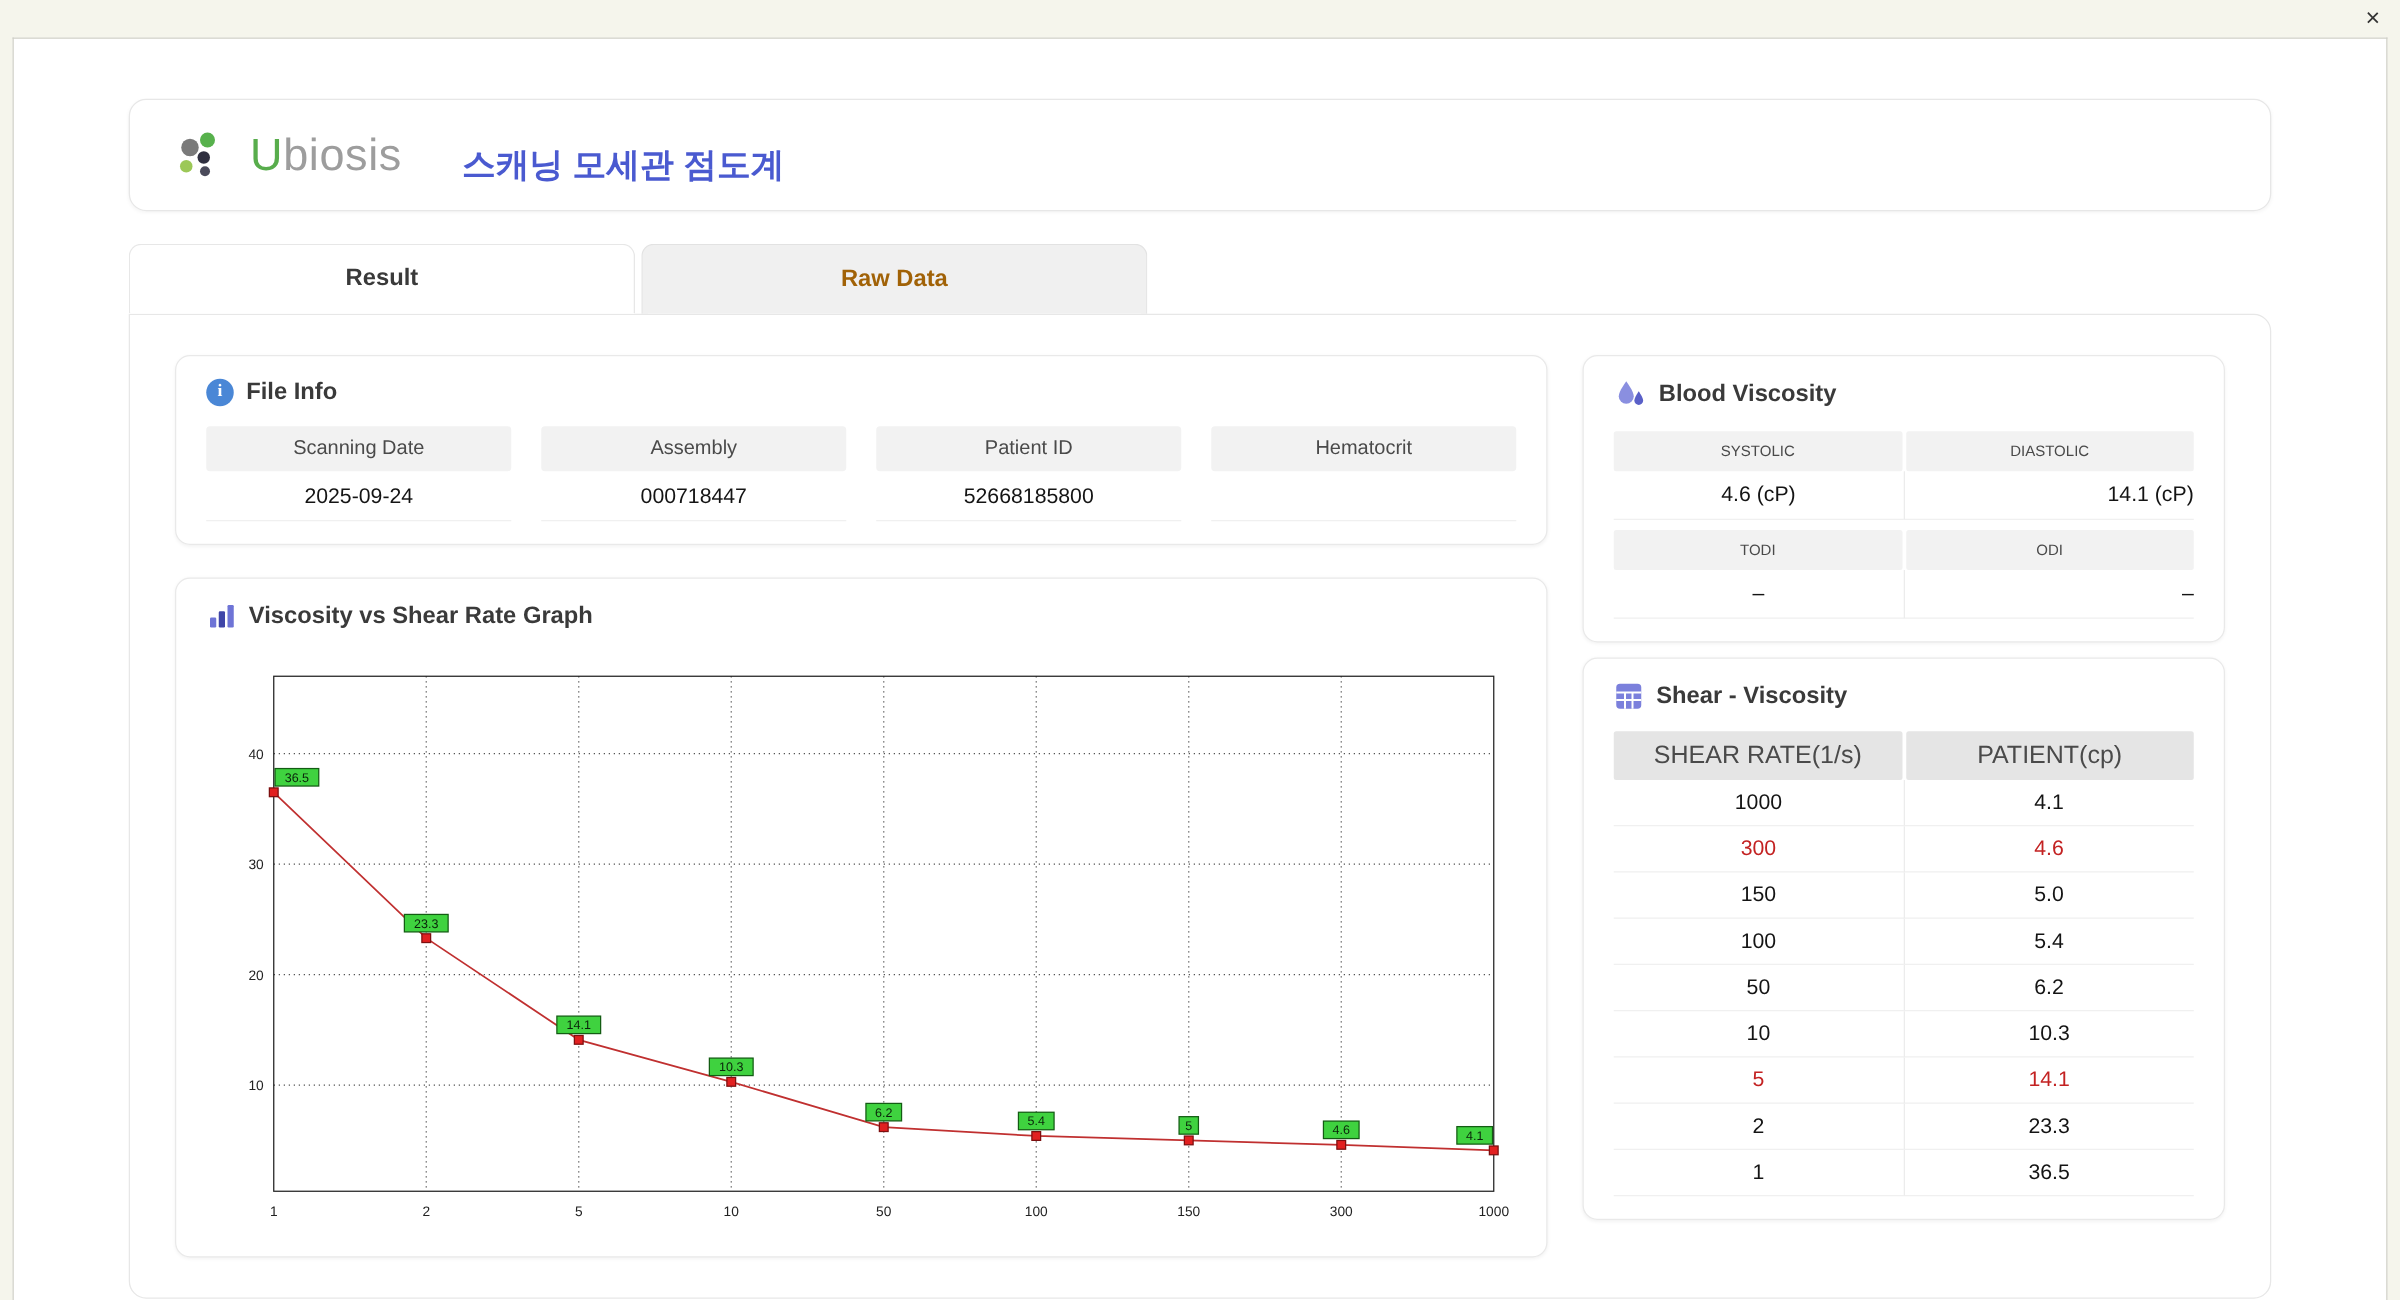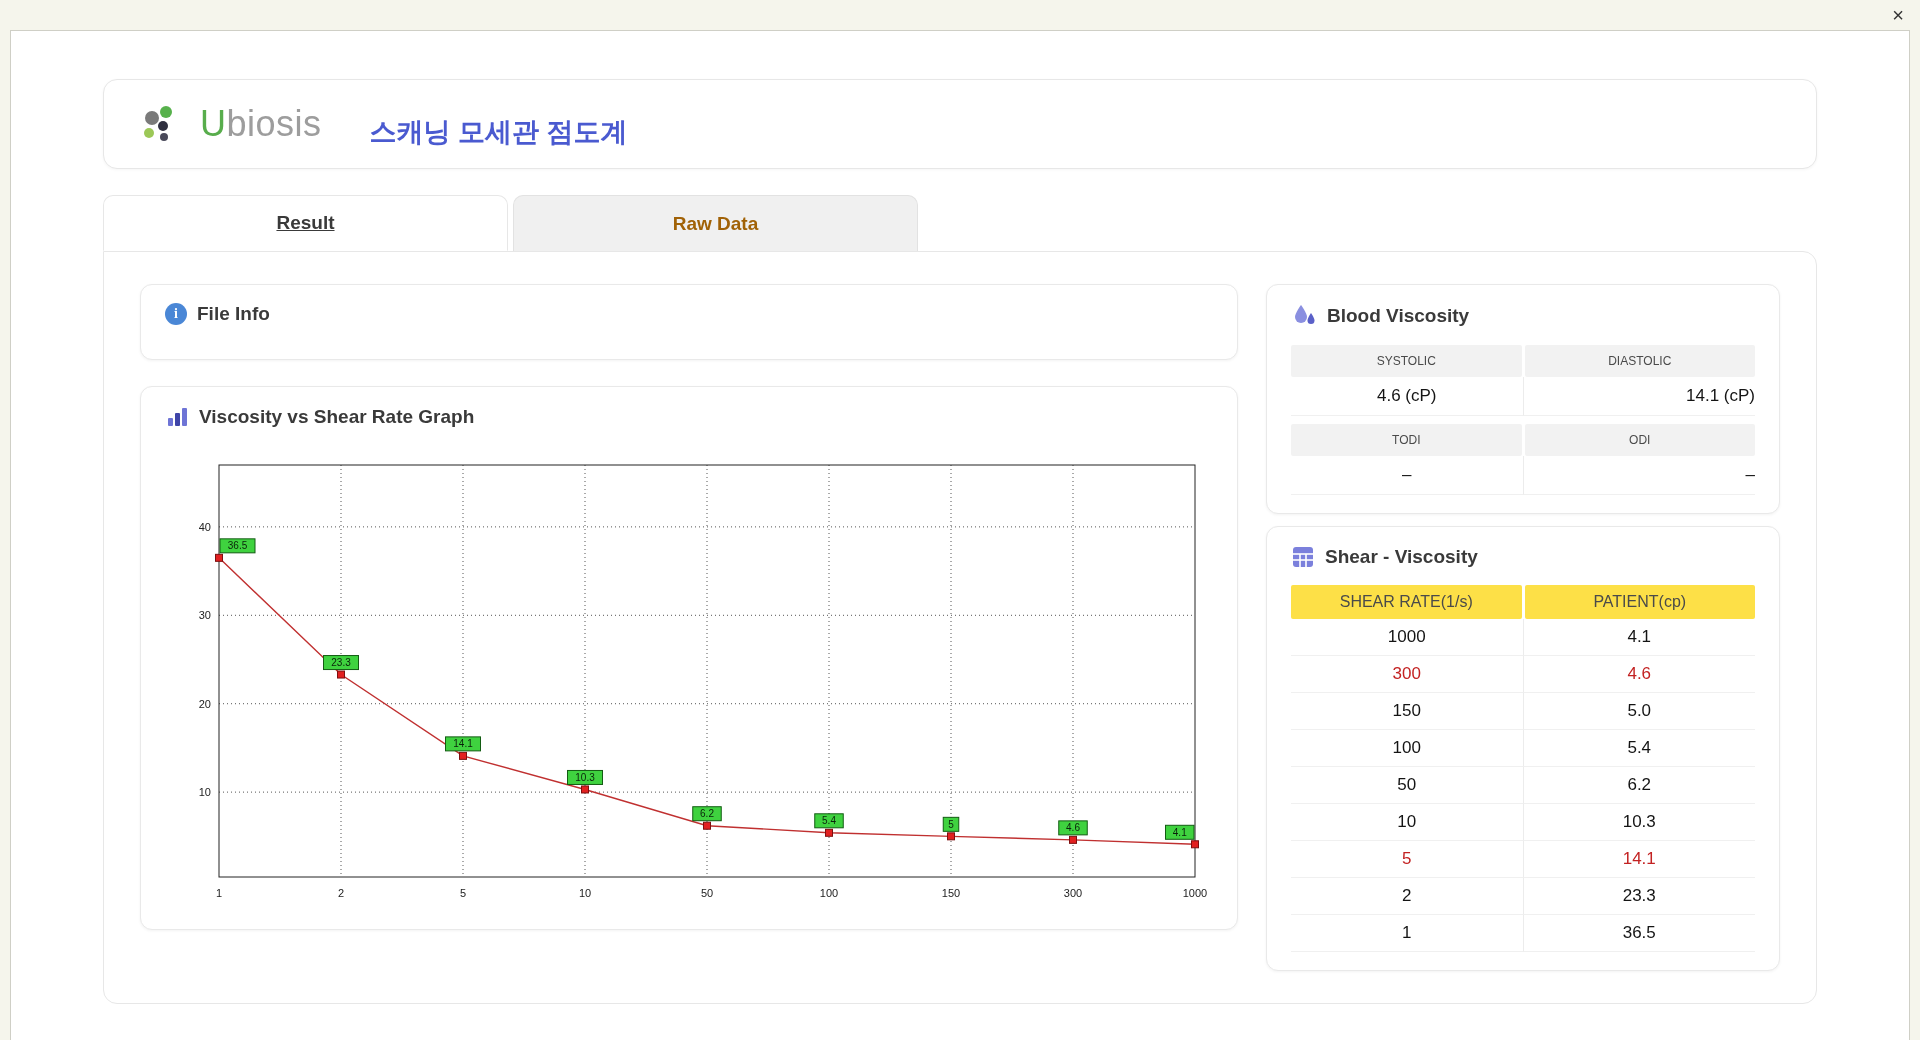--- a/index.html
+++ b/index.html
@@ -30,21 +30,21 @@
   .logo-u { color:#58ad4c; }
   .page-title { font-size:27px; font-weight:bold; color:#4a5ad0;margin-top:16px; }
 
   
   .tabs { display:flex; margin-top:26px; position:relative; z-index:2; gap:5px; }
   .tab {
     width:405px; height:56px; display:flex; align-items:center; justify-content:center;
     font-size:19px; font-weight:bold; cursor:pointer;
     border-top-left-radius:10px; border-top-right-radius:10px;
   }
-  .tab.active { background:#fff; border:1px solid #e7e7e7; border-bottom:1px solid #fff; margin-bottom:-1px; color:#3a3a3a;text-decoration:underline; }
+  .tab.active { background:#fff; border:1px solid #e7e7e7; border-bottom:1px solid #fff; margin-bottom:-1px; color:#3a3a3a; }
   .tab.inactive { background:#f0f0f0; border:1px solid #e2e2e2; border-bottom:none; color:#a16207; }
 
   
   .panel {
     border:1px solid #e7e7e7; border-radius:0 14px 14px 14px;
     padding:32px 36px; display:flex; gap:28px; background:#fff;
   }
   .col-left { flex:1; display:flex; flex-direction:column; gap:26px; }
   .col-right { width:545px; display:flex; flex-direction:column; gap:12px; }
 
@@ -73,21 +73,21 @@
   .bv-cell { flex:1; text-align:center; padding:9px 0; }
   .bv-row.hdr .bv-cell { background:#f2f2f2; color:#4a4a4a; font-size:12px; border-radius:2px; }
   .bv-row.val .bv-cell { font-size:17px; color:#141414; border-bottom:1px solid #f0f0f0; }
   .bv-row.val .bv-cell + .bv-cell { border-left:1px solid #ececec;text-align:right; }
   .bv-group2 { margin-top:8px; }
 
   
   .sv-row { display:flex; }
   .sv-row.hdr { gap:3px; }
   .sv-cell { flex:1; text-align:center; padding:8px 0; }
-  .sv-row.hdr .sv-cell { background:#fde047; color:#4a4a4a; font-size:16px; border-radius:2px; }
+  .sv-row.hdr .sv-cell { background:#e5e5e5; color:#4a4a4a; font-size:20px; border-radius:2px; }
   .sv-row.data .sv-cell { font-size:17px; color:#141414; border-bottom:1px solid #f0f0f0; }
   .sv-row.data .sv-cell + .sv-cell { border-left:1px solid #ececec; }
   .sv-row.data.hl .sv-cell { color:#c32222; }
 
   .chart-wrap { padding:4px 0 0 8px; }
   #chart-svg { display:block; }
   #chart-svg text { font-family:"Liberation Sans", sans-serif; }
 </style>
 </head>
 <body>
@@ -117,20 +117,38 @@
     </div>
 
     <div class="panel">
 
       <div class="col-left">
 
         <div class="card">
           <div class="card-title-row">
             <span class="info-icon">i</span>
             <span class="card-title">File Info</span>
+          </div>
+          <div class="fields">
+            <div class="field">
+              <div class="field-label">Scanning Date</div>
+              <div class="field-value">2025-09-24</div>
+            </div>
+            <div class="field">
+              <div class="field-label">Assembly</div>
+              <div class="field-value">000718447</div>
+            </div>
+            <div class="field">
+              <div class="field-label">Patient ID</div>
+              <div class="field-value">52668185800</div>
+            </div>
+            <div class="field">
+              <div class="field-label">Hematocrit</div>
+              <div class="field-value"></div>
+            </div>
           </div>
         </div>
 
         <div class="card">
           <div class="card-title-row">
             <svg width="24" height="24" viewBox="0 0 24 24">
               <rect x="3" y="13" width="5" height="8" rx="1" fill="#6e74d6"></rect>
               <rect x="10" y="8" width="5" height="13" rx="1" fill="#3f45a8"></rect>
               <rect x="17" y="3" width="5" height="18" rx="1" fill="#6e74d6"></rect>
             </svg>

